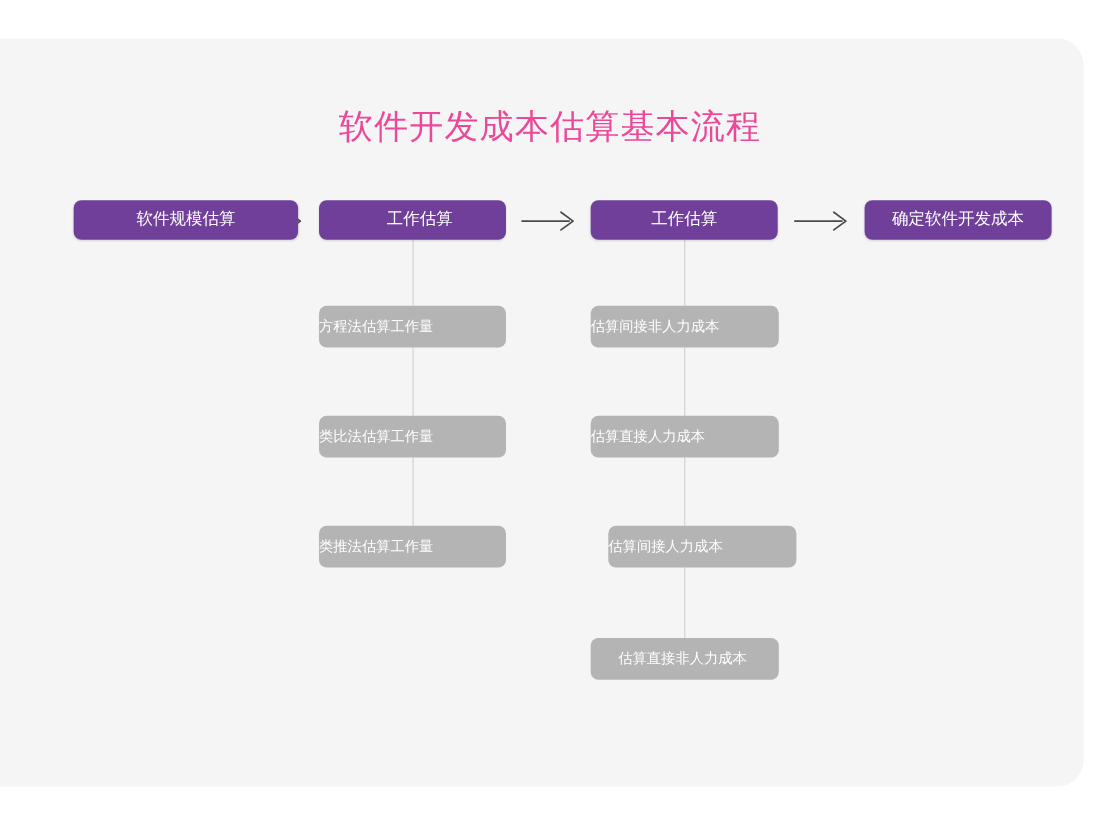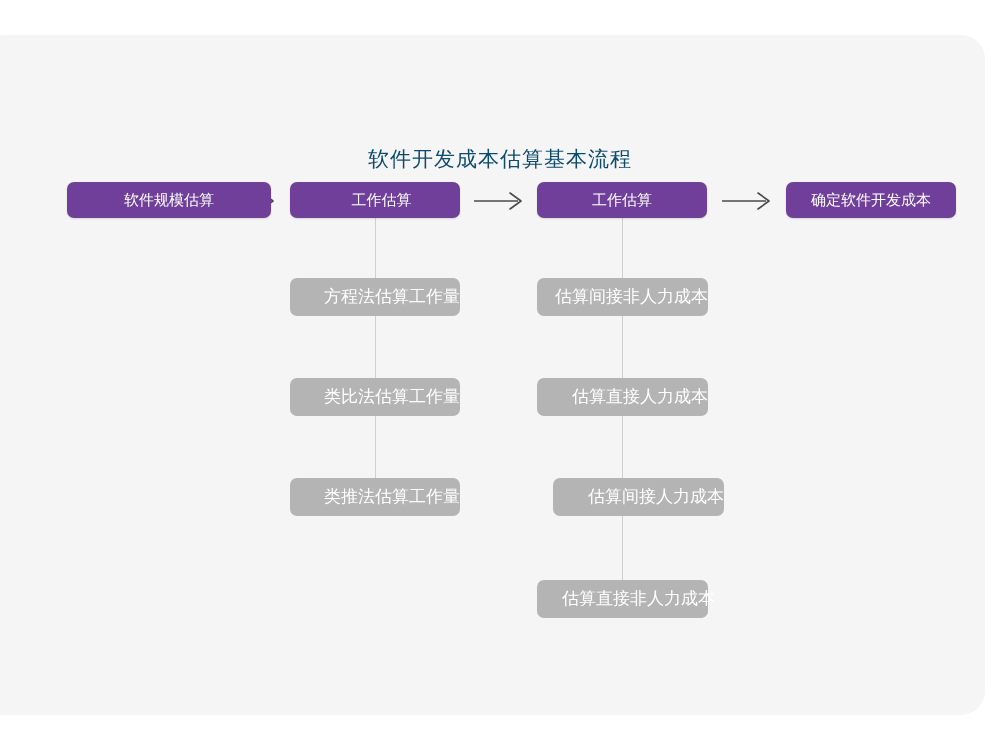--- a/index.html
+++ b/index.html
@@ -37,27 +37,26 @@
     height: 750px;
   }
 
   
   #page-title {
     position: absolute;
     left: 0;
     top: 95px;
     width: 1000px;
     text-align: center;
-    font-size: 21px;
+    font-size: 31px;
     line-height: 40px;
-    color: #0c4a6e;
+    color: #ec4899;
     letter-spacing: 1px;
     font-weight: 400;
     white-space: nowrap;
-    margin-top: 44px;
   }
 
   
   .connector {
     position: absolute;
     width: 1px;
     background: #cfcfcf;
     z-index: 1;
   }
 
@@ -76,23 +75,23 @@
     box-shadow: 0 1px 2px rgba(0,0,0,0.12);
   }
 
   
   .sub-box {
     position: absolute;
     height: 38px;
     background: #b4b4b4;
     border-radius: 7px;
     color: #ffffff;
-    font-size: 17px;
+    font-size: 13px;
     line-height: 38px;
-    text-align: right;
+    text-align: left;
     white-space: nowrap;
     z-index: 3;
   }
 
   
   .arrow {
     position: absolute;
     top: 186px;
     width: 60px;
     height: 30px;

